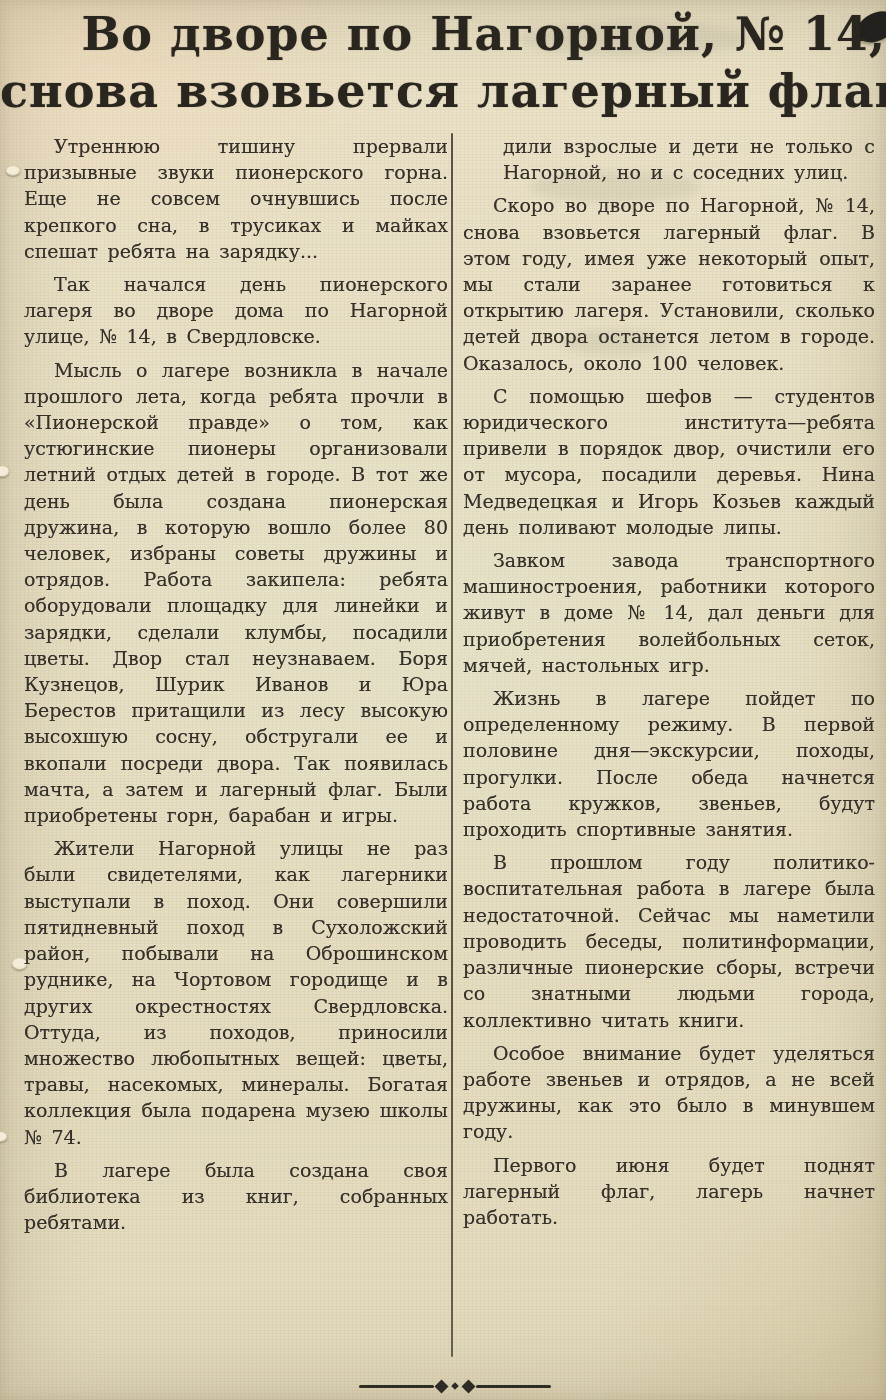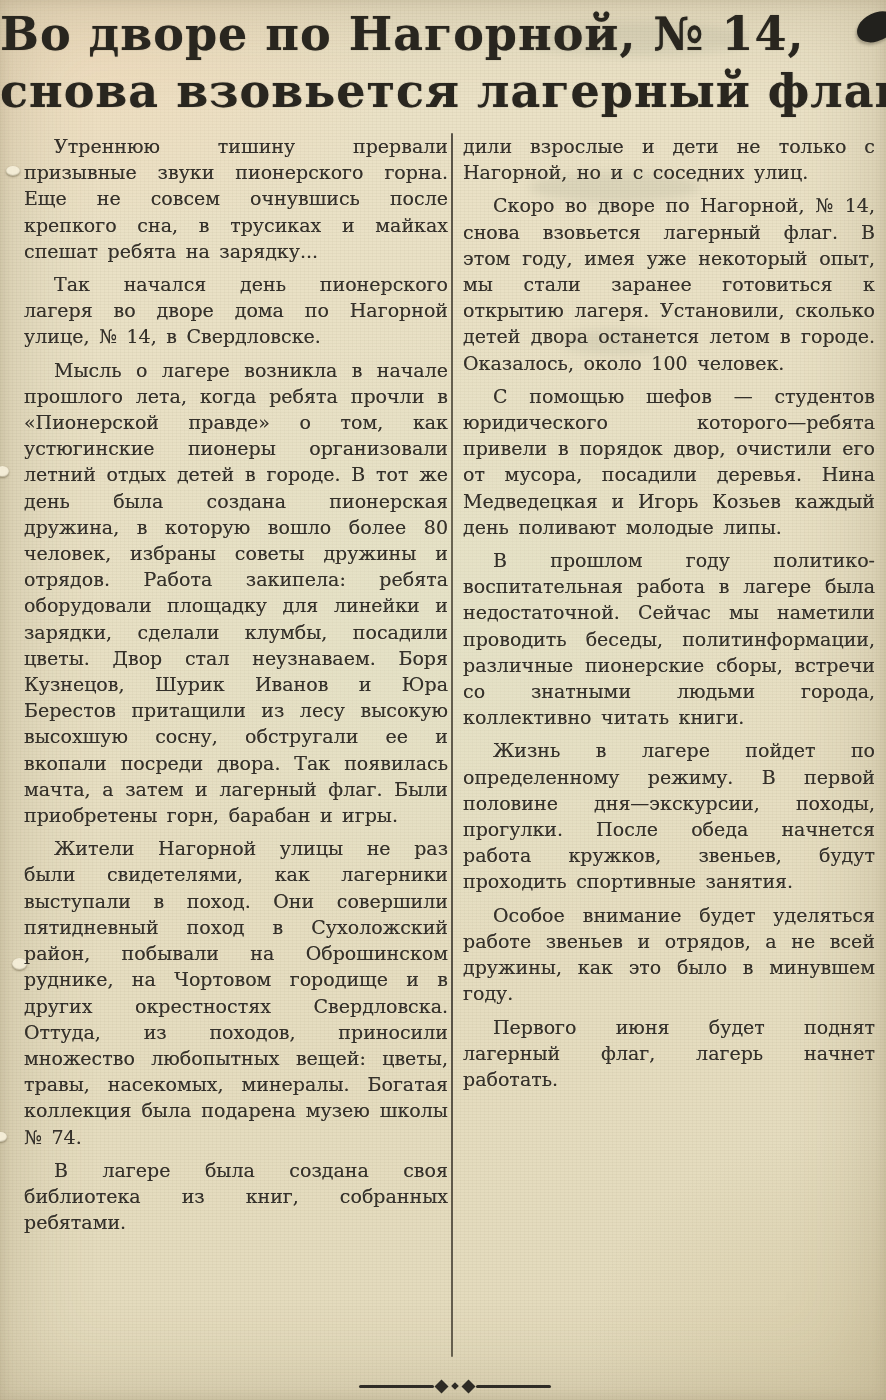--- a/index.html
+++ b/index.html
@@ -12,35 +12,35 @@
     background:
       radial-gradient(ellipse 420px 260px at 12% 4%, rgba(240,216,184,.55), transparent 70%),
       radial-gradient(ellipse 500px 420px at 50% 45%, rgba(226,228,202,.5), transparent 75%),
       radial-gradient(ellipse 380px 300px at 96% 96%, rgba(208,196,158,.5), transparent 70%),
       repeating-linear-gradient(0deg, rgba(116,105,74,.05) 0 1px, transparent 1px 3px),
       repeating-linear-gradient(90deg, rgba(116,105,74,.04) 0 1px, transparent 1px 4px),
       linear-gradient(175deg,#ebe2c7 0%,#e7dfc3 45%,#e3dabc 100%);
     box-shadow: inset 0 0 90px rgba(118,102,66,.28), inset 0 0 14px rgba(118,102,66,.18);
   }
   .headline{
-    position:absolute;top:6px;left:0;width:886px;text-align:left;
+    position:absolute;top:6px;left:0;width:886px;text-align:right;
     font-weight:bold;color:#29261f;line-height:57px;font-size:46px;
     letter-spacing:1px;white-space:nowrap;
     text-shadow:0 0 1px rgba(41,38,31,.55);
   }
   .col{
     position:absolute;top:133px;
     font-size:19px;line-height:26.2px;color:#34302a;
     text-align:justify;word-spacing:3.5px;
     text-shadow:0 0 .6px rgba(52,48,42,.5);
   }
   .col-left{left:24px;width:424px;}
   .col-right{left:463px;width:412px;}
   .col p{margin:0 0 7px 0;text-indent:30px;}
-  .col p.noindent{text-indent:0;}
+  .col p.noindent{text-indent:0;margin-left:40px;}
   .vrule{
     position:absolute;left:451px;top:133px;width:2px;height:1224px;
     background:linear-gradient(#3f3a31, #55503f 30%, #3f3a31 70%, #514a3c);
     opacity:.85;border-radius:1px;
   }
   .ornament{
     position:absolute;top:1380px;left:359px;width:192px;height:12px;
     display:flex;align-items:center;
   }
   .ornament .bar{flex:1;height:3px;background:#2f2c26;border-radius:2px;}
@@ -92,23 +92,24 @@
   <p>Так начался день пионерского лагеря во дворе дома по Нагорной улице, № 14, в Свердловске.</p>
   <p>Мысль о лагере возникла в начале прошлого лета, когда ребята прочли в «Пионерской правде» о том, как устюгинские пионеры организовали летний отдых детей в городе. В тот же день была создана пионерская дружина, в которую вошло более 80 человек, избраны советы дружины и отрядов. Работа закипела: ребята оборудовали площадку для линейки и зарядки, сделали клумбы, посадили цветы. Двор стал неузнаваем. Боря Кузнецов, Шурик Иванов и Юра Берестов притащили из лесу высокую высохшую сосну, обстругали ее и вкопали посреди двора. Так появилась мачта, а затем и лагерный флаг. Были приобретены горн, барабан и игры.</p>
   <p>Жители Нагорной улицы не раз были свидетелями, как лагерники выступали в поход. Они совершили пятидневный поход в Сухоложский район, побывали на Оброшинском руднике, на Чортовом городище и в других окрестностях Свердловска. Оттуда, из походов, приносили множество любопытных вещей: цветы, травы, насекомых, минералы. Богатая коллекция была подарена музею школы № 74.</p>
   <p>В лагере была создана своя библиотека из книг, собранных ребятами.</p>
 
 </div>
 
 <div class="col col-right">
   <p class="noindent">дили взрослые и дети не только с Нагорной, но и с соседних улиц.</p>
   <p>Скоро во дворе по Нагорной, № 14, снова взовьется лагерный флаг. В этом году, имея уже некоторый опыт, мы стали заранее готовиться к открытию лагеря. Установили, сколько детей двора останется летом в городе. Оказалось, около 100 человек.</p>
-  <p>С помощью шефов — студентов юридического которого—ребята привели в порядок двор, очистили его от мусора, посадили деревья. Нина Медведецкая и Игорь Козьев каждый день поливают молодые липы.</p>
+  <p>С помощью шефов — студентов юридического института—ребята привели в порядок двор, очистили его от мусора, посадили деревья. Нина Медведецкая и Игорь Козьев каждый день поливают молодые липы.</p>
+  <p>Завком завода транспортного машиностроения, работники которого живут в доме № 14, дал деньги для приобретения волейбольных сеток, мячей, настольных игр.</p>
+  <p>Жизнь в лагере пойдет по определенному режиму. В первой половине дня—экскурсии, походы, прогулки. После обеда начнется работа кружков, звеньев, будут проходить спортивные занятия.</p>
   <p>В прошлом году политико-воспитательная работа в лагере была недостаточной. Сейчас мы наметили проводить беседы, политинформации, различные пионерские сборы, встречи со знатными людьми города, коллективно читать книги.</p>
-  <p>Жизнь в лагере пойдет по определенному режиму. В первой половине дня—экскурсии, походы, прогулки. После обеда начнется работа кружков, звеньев, будут проходить спортивные занятия.</p>
   <p>Особое внимание будет уделяться работе звеньев и отрядов, а не всей дружины, как это было в минувшем году.</p>
   <p>Первого июня будет поднят лагерный флаг, лагерь начнет работать.</p>
 
 </div>
 
 <div class="ornament">
   <div class="bar"></div>
   <div class="diamond"></div>
   <div class="diamond small"></div>
   <div class="diamond"></div>

